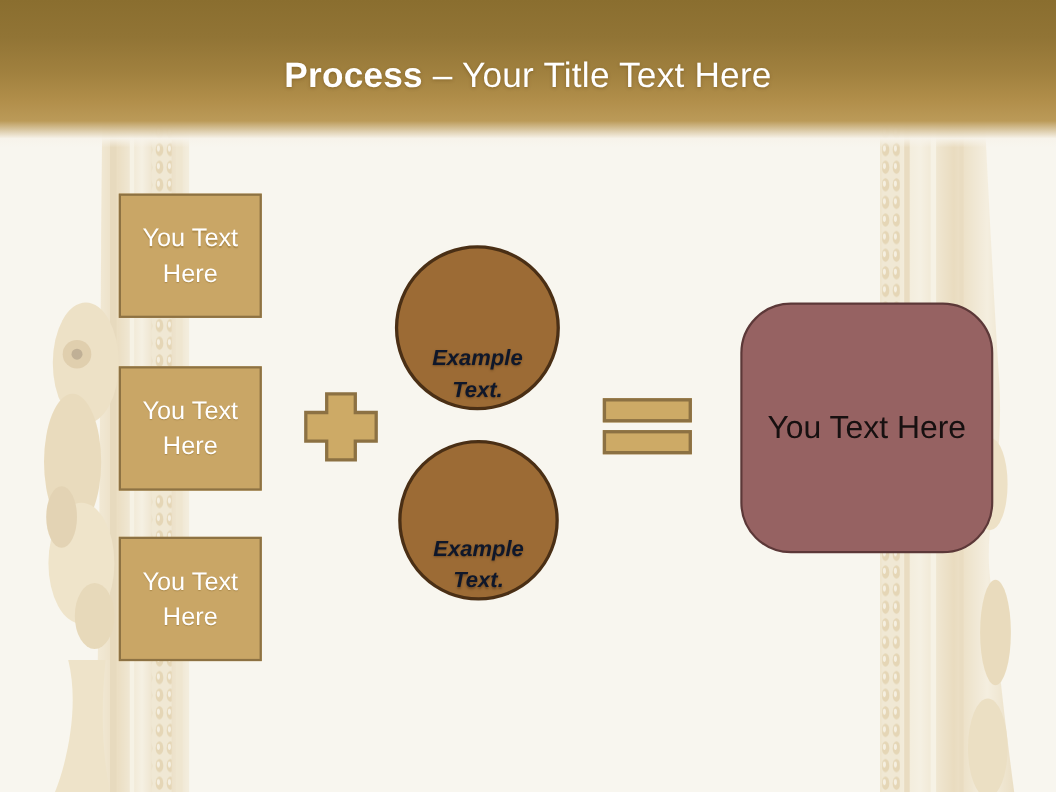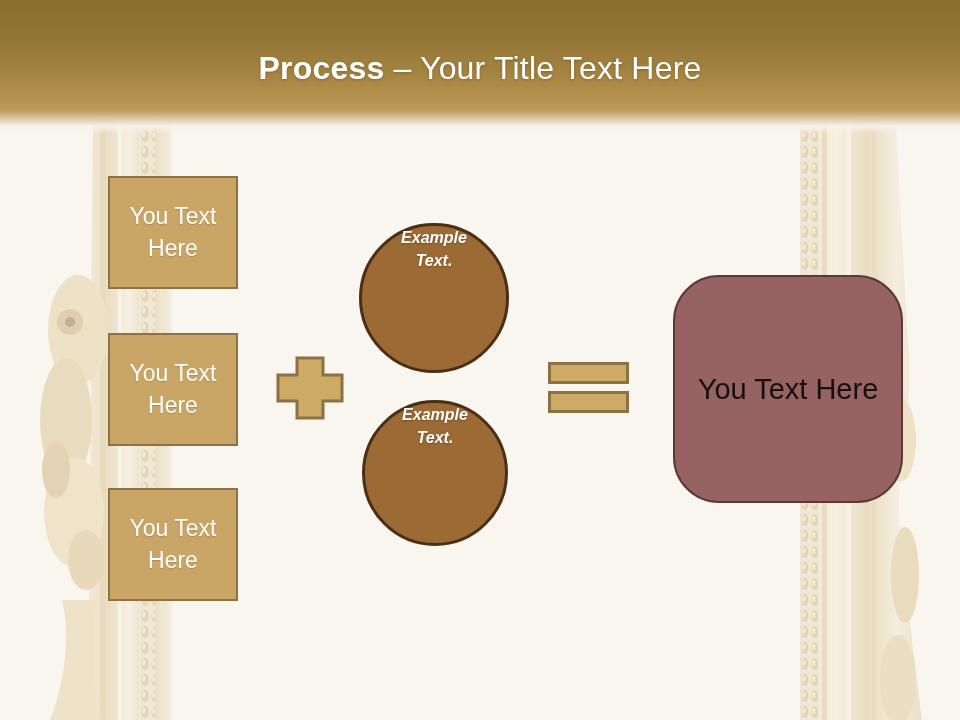--- a/index.html
+++ b/index.html
@@ -41,22 +41,22 @@
     box-sizing:border-box;display:flex;align-items:center;justify-content:center;
     text-align:center;color:#ffffff;font-size:23px;line-height:1.35;
     text-shadow:0 1px 1px rgba(120,90,30,0.35);
   }
   .input-box span{display:block;width:104px;}
   .box1{top:176px;} .box2{top:333px;} .box3{top:488px;}
   .plus-svg{position:absolute;left:276px;top:356px;z-index:4;overflow:visible;}
   .circle{
     position:absolute;z-index:4;border-radius:50%;
     background:var(--brown-fill);border:3px solid var(--brown-border);
-    box-sizing:border-box;display:flex;align-items:flex-start;justify-content:center;
-    text-align:center;color:#ffffff;font-size:16px;font-weight:700;font-style:italic;
+    box-sizing:border-box;display:flex;align-items:flex-end;justify-content:center;
+    text-align:center;color:#0f172a;font-size:20px;font-weight:700;font-style:italic;
     line-height:1.45;text-shadow:0 1px 2px rgba(60,35,10,0.45);
   }
   .circle span{display:block;max-width:100px;}
   .c1{left:359px;top:223px;width:150px;height:150px;}
   .c2{left:362px;top:400px;width:146px;height:146px;}
   .equals{position:absolute;left:548px;top:362px;z-index:4;}
   .equals .bar{
     width:81px;height:22px;box-sizing:border-box;
     background:var(--gold-shape-fill);border:3px solid var(--gold-shape-border);
   }

